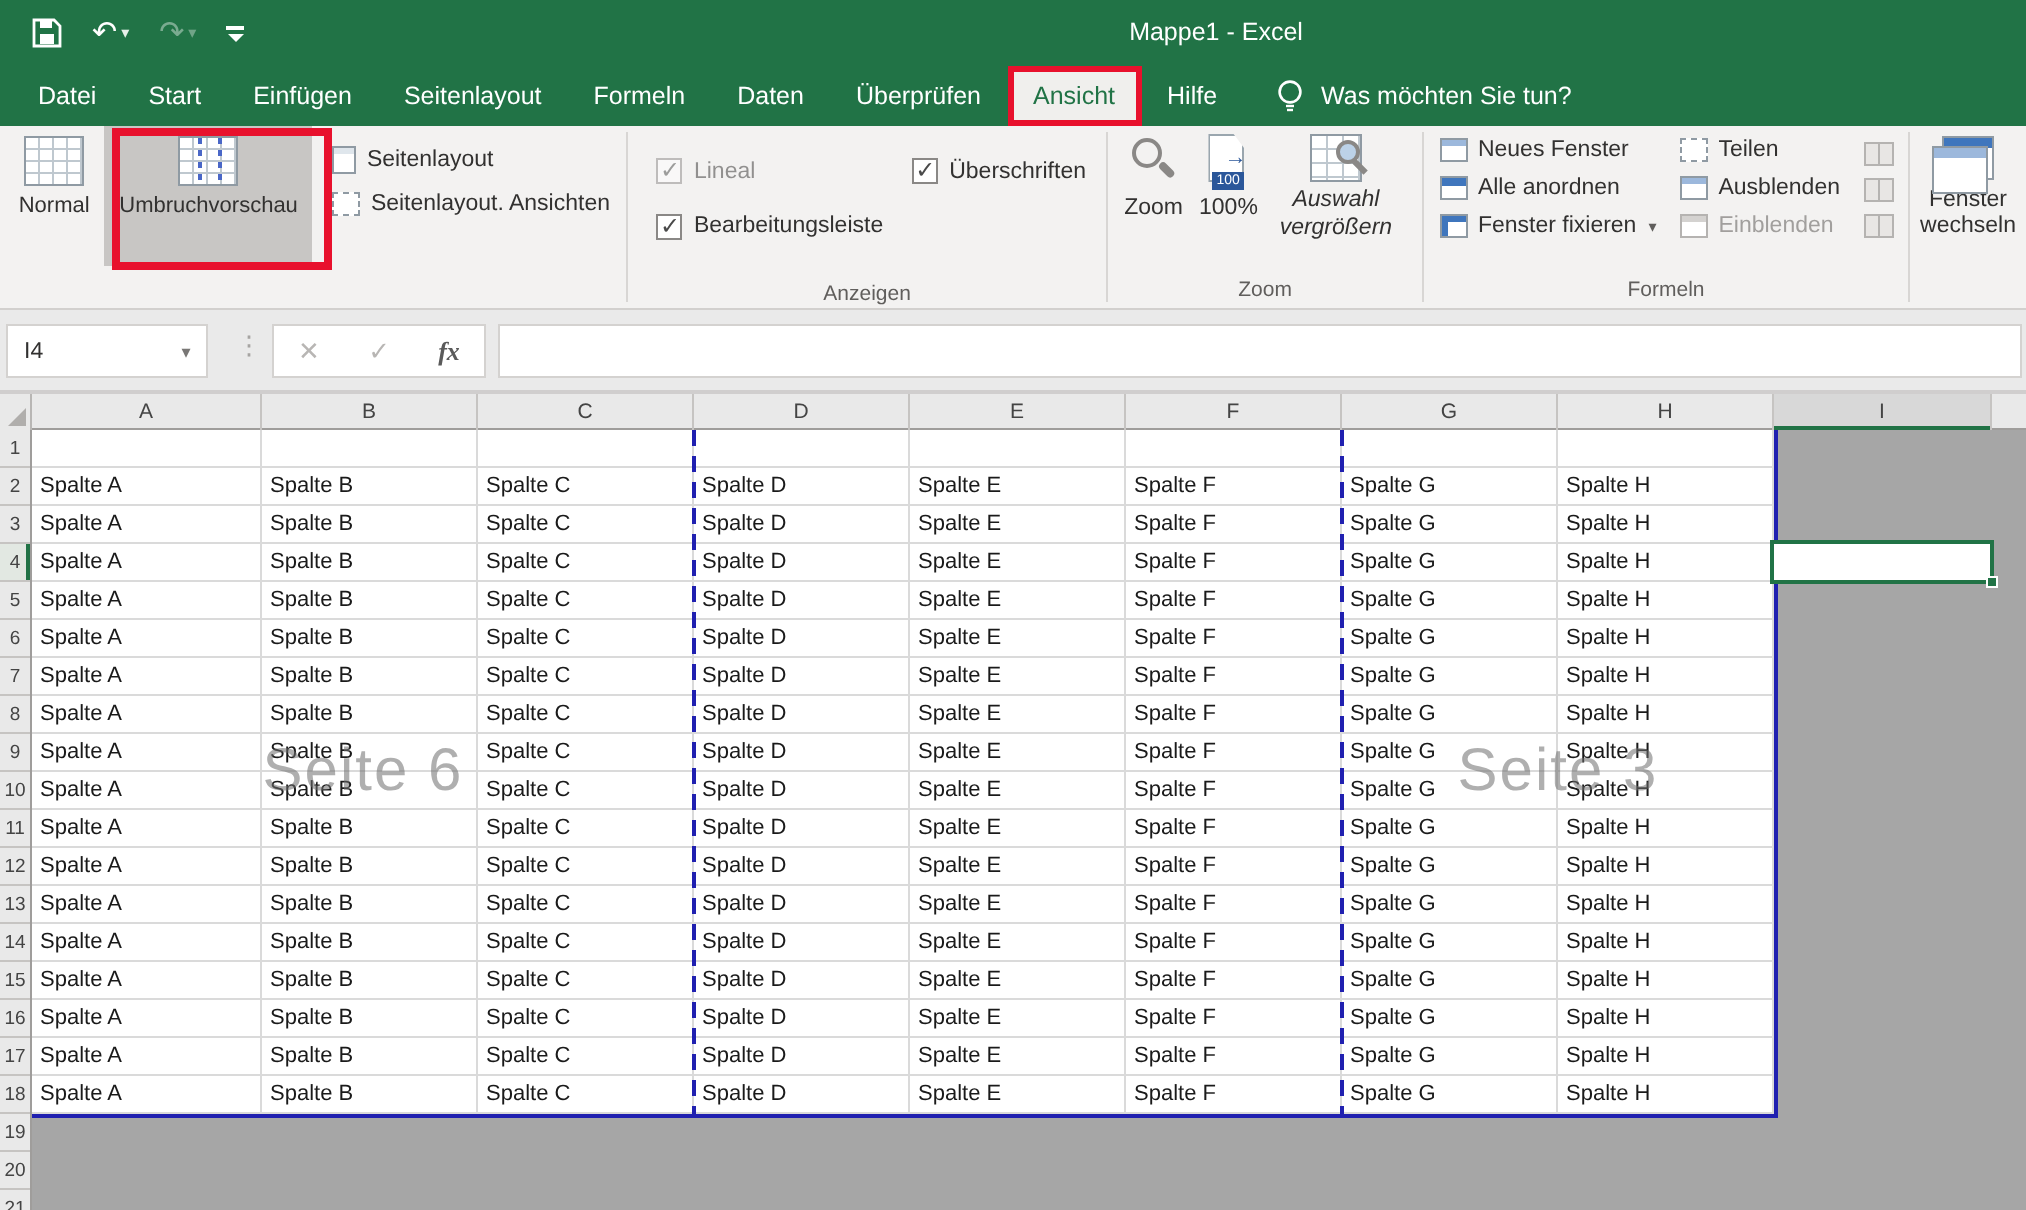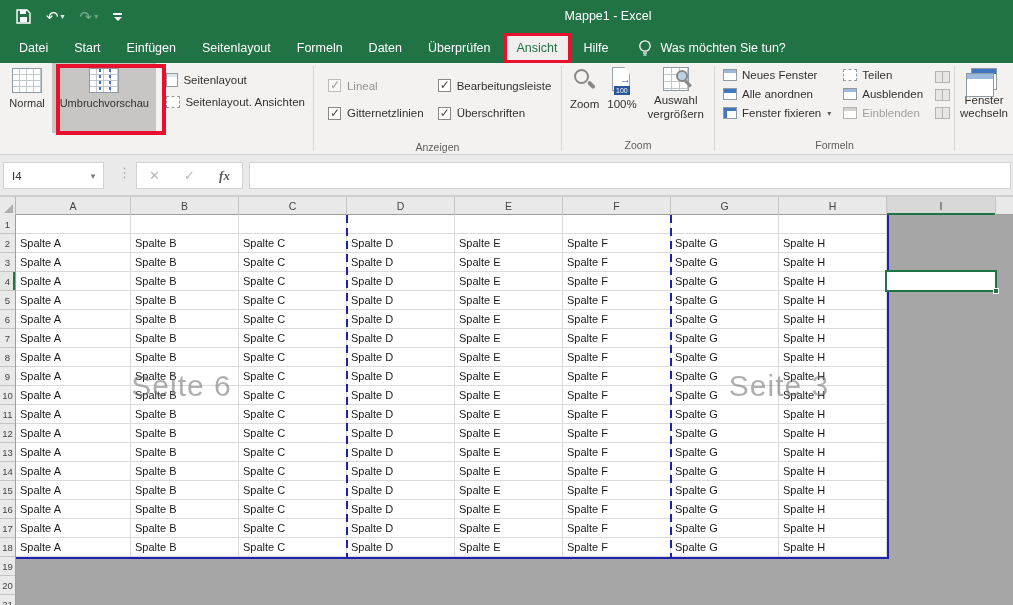--- a/index.html
+++ b/index.html
@@ -205,24 +205,20 @@
 
   <div class="rgroup" style="width:247px;">
     <div class="content">
         <div class="checkgrid" id="showgrid">
           <div class="chk checked disabled">
             <span class="box"></span>
             <span>Lineal</span>
           </div>
           <div class="chk checked">
             <span class="box"></span>
-            <span>Gitternetzlinien</span>
-          </div>
-          <div class="chk checked">
-            <span class="box"></span>
             <span>Bearbeitungsleiste</span>
           </div>
           <div class="chk checked">
             <span class="box"></span>
             <span>Überschriften</span>
           </div>
         </div>
       </div>
     <div class="glabel">Anzeigen</div>
   </div>
@@ -245,21 +241,21 @@
               <span class="arr">→</span>
             <span class="badge">100</span>
           </span>
           <span class="cap">100%</span>
         </div>
         <div class="zoombig" style="width:62px;">
           <span class="sheetico">
               <span class="lens"></span>
               <span class="hndl"></span>
             </span>
-          <span class="cap" style="white-space:normal;">Auswahl vergrößern</span>
+          <span class="cap" style="white-space:normal;font-style:italic;">Auswahl vergrößern</span>
         </div>
       </div>
     </div>
     <div class="glabel">Zoom</div>
   </div>
 
   <div class="gsep"></div>
 
   <div class="rgroup" style="width:250px;">
     <div class="content">

